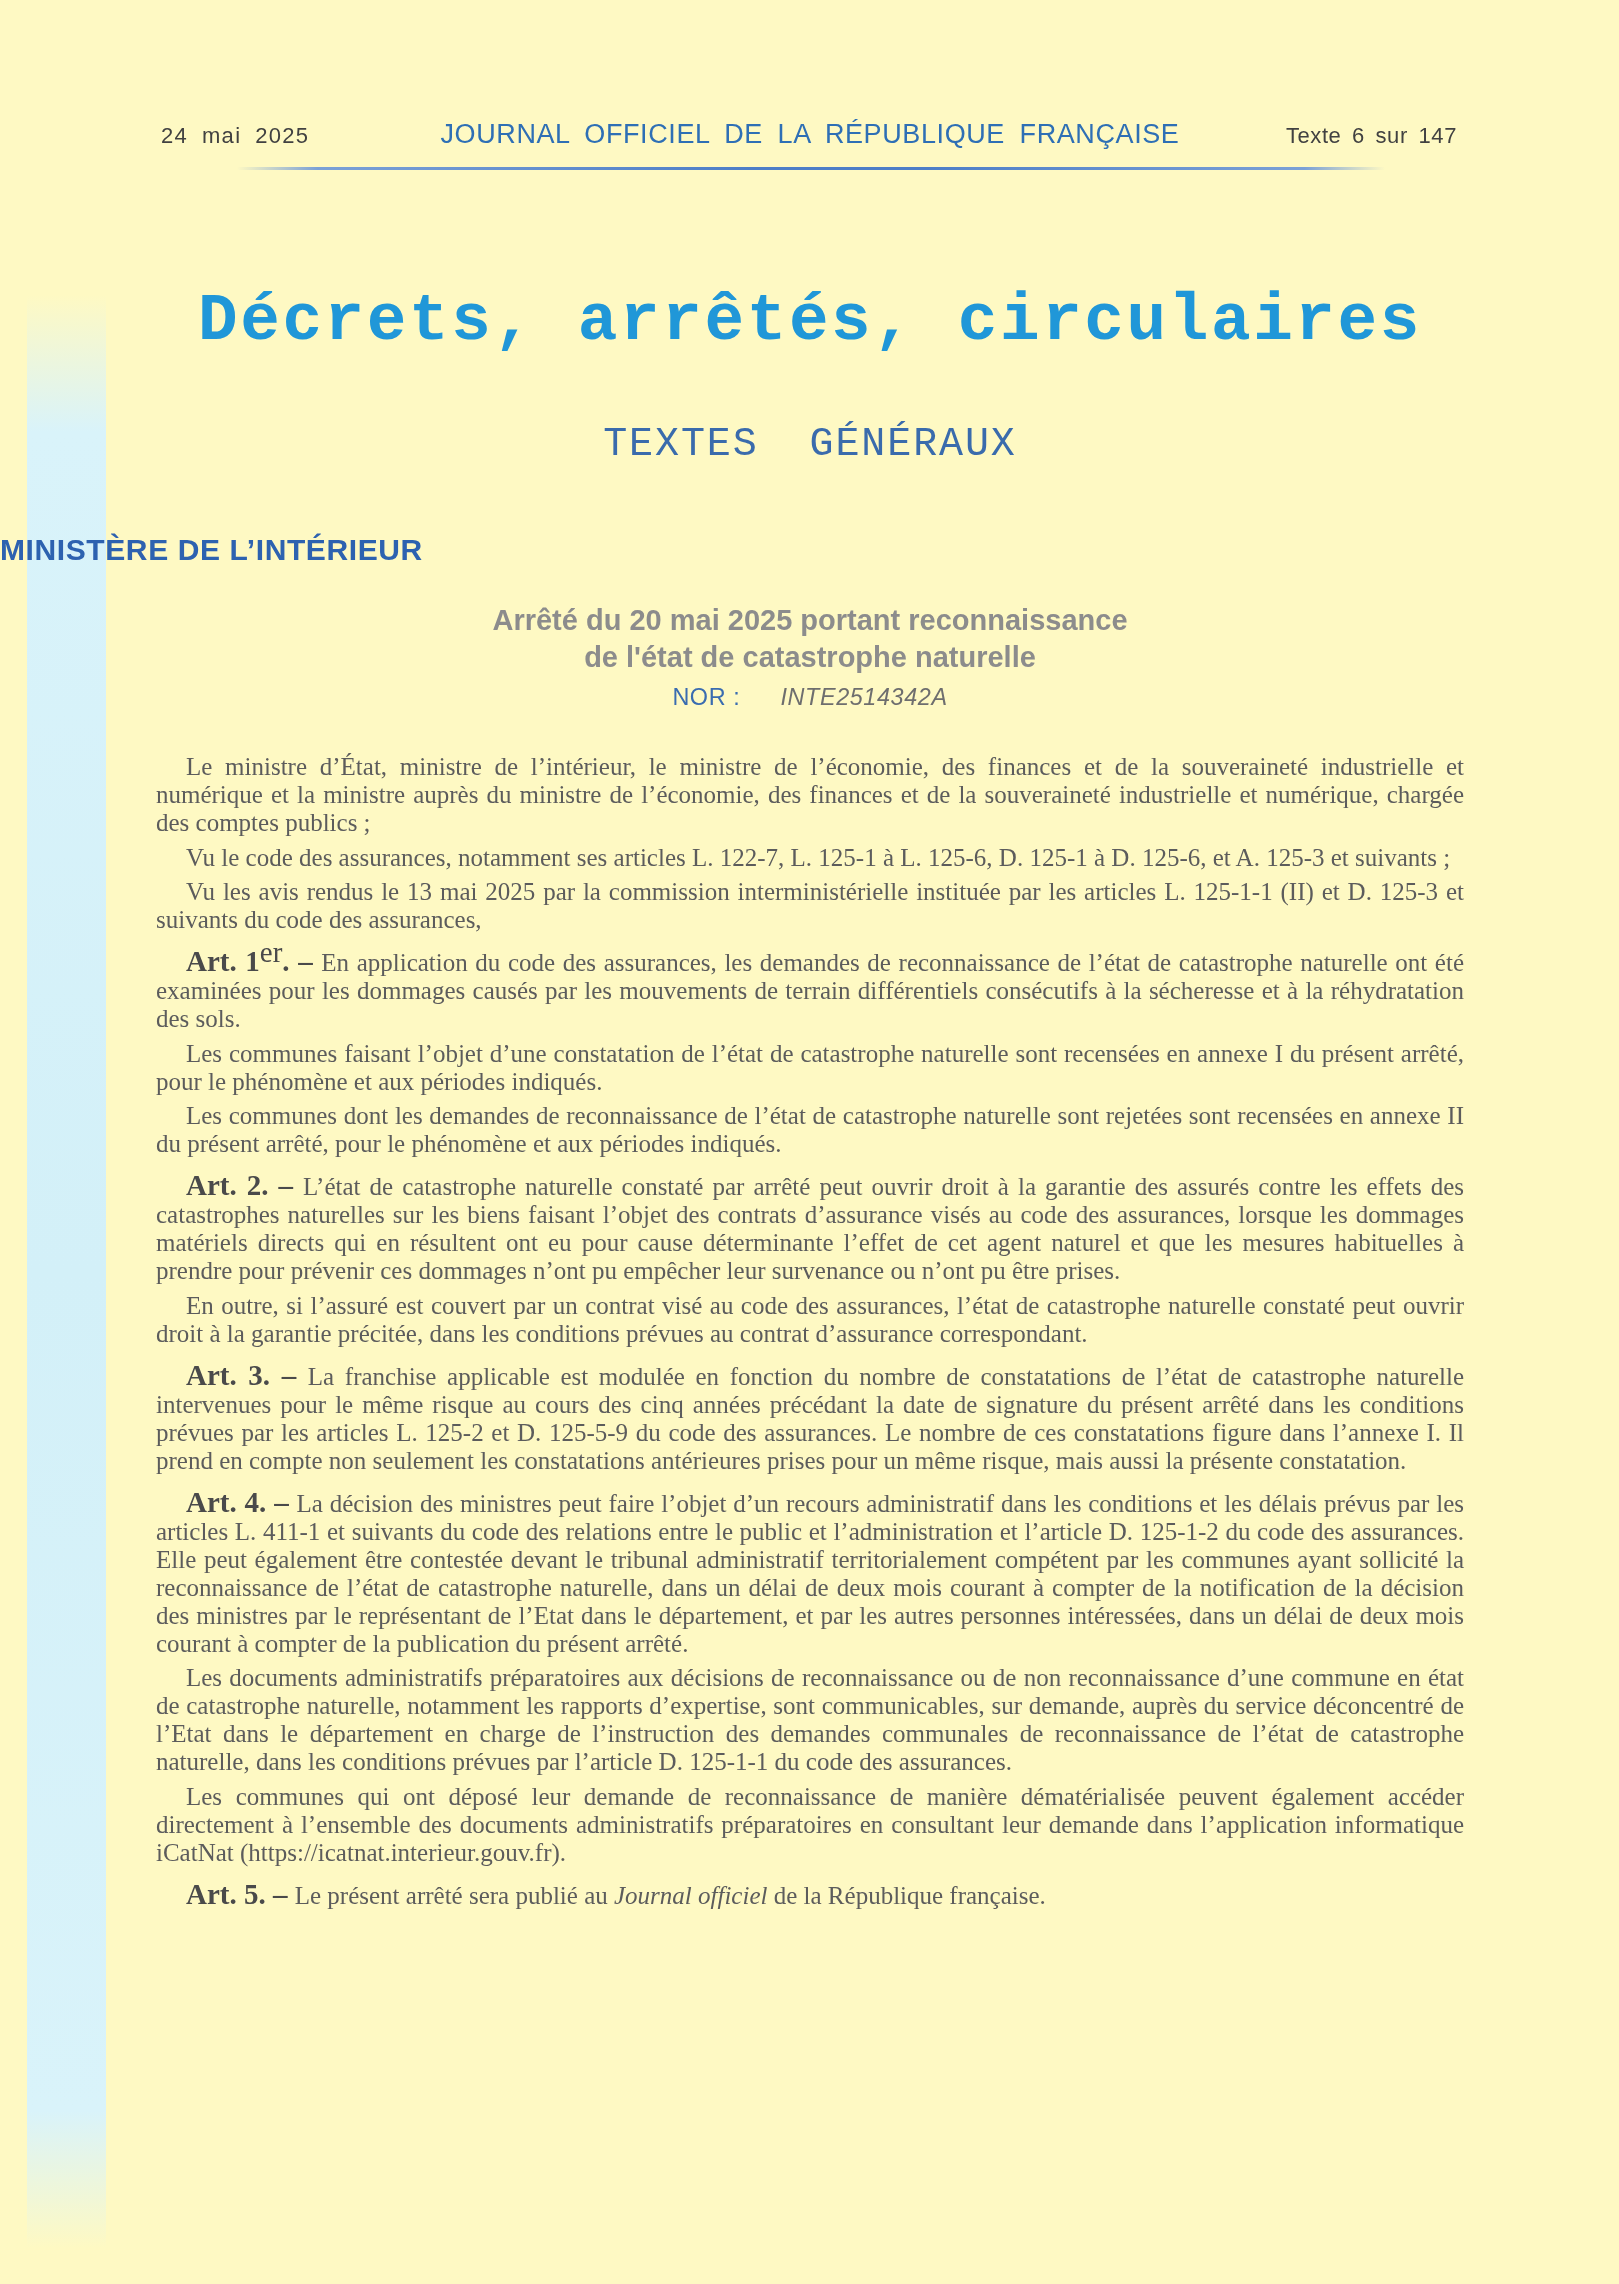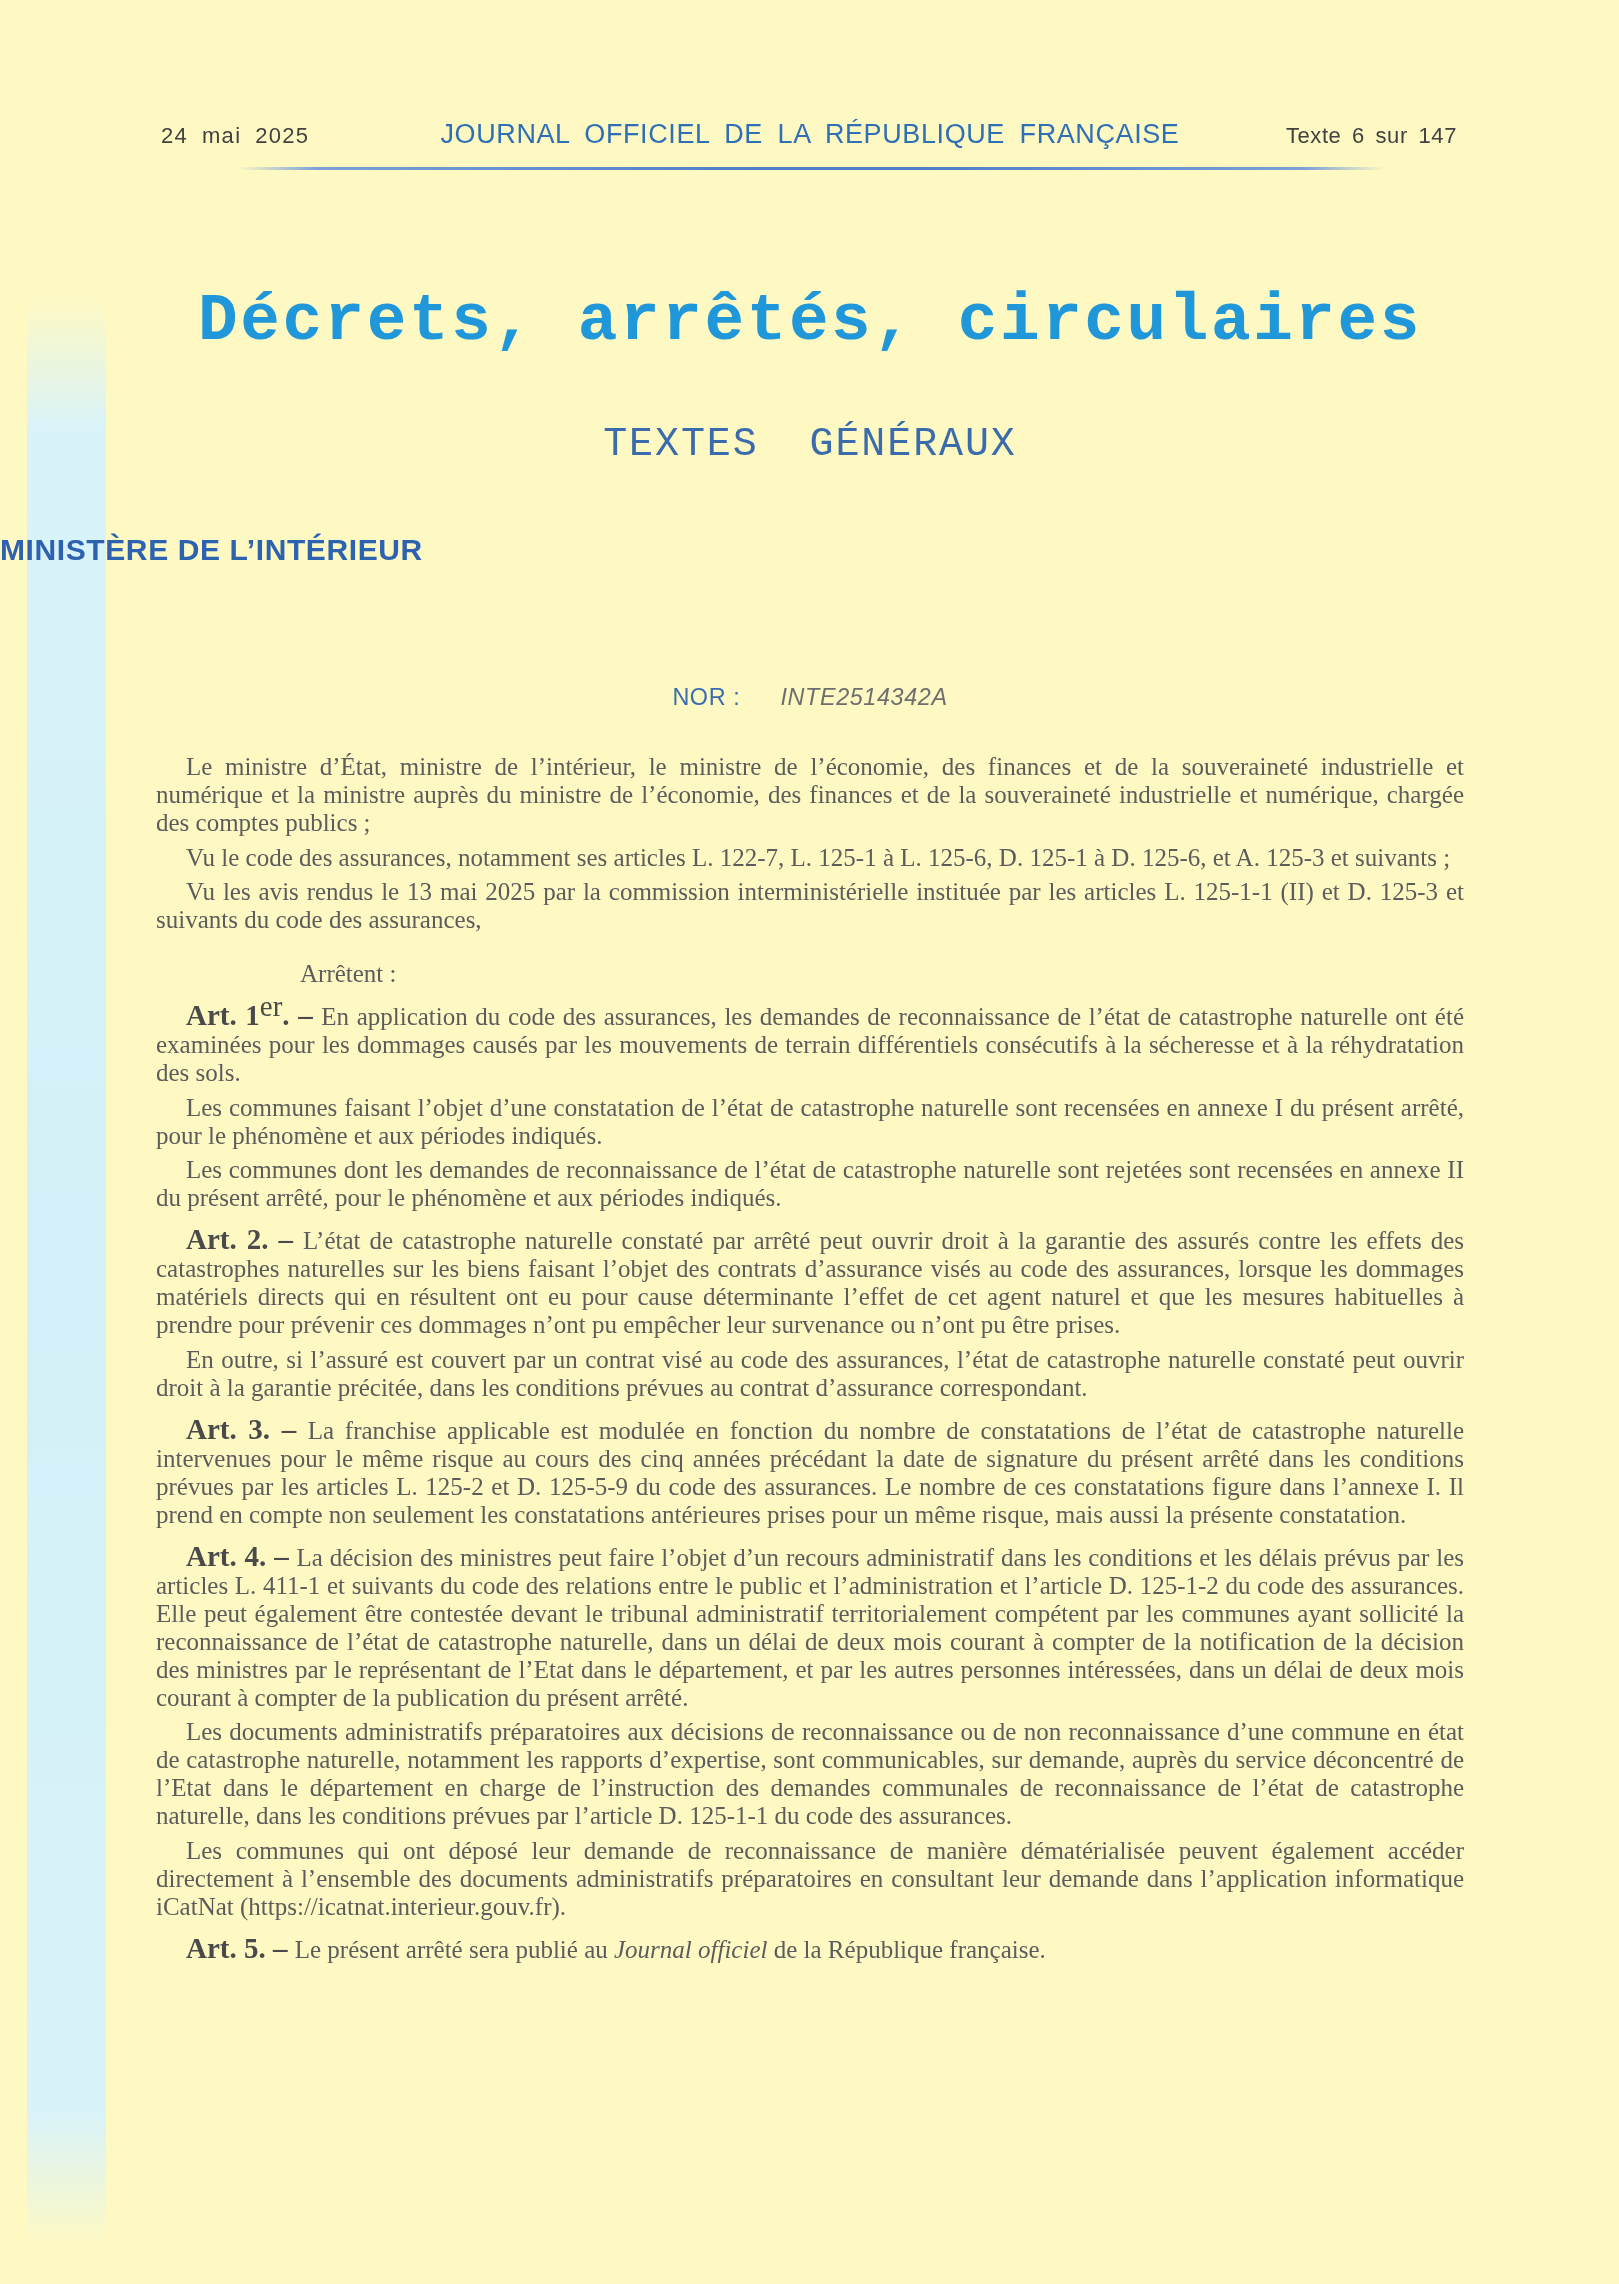--- a/index.html
+++ b/index.html
@@ -91,30 +91,33 @@
   <div class="header-date">24 mai 2025</div>
   <div class="header-journal">JOURNAL OFFICIEL DE LA RÉPUBLIQUE FRANÇAISE</div>
   <div class="header-texte">Texte 6 sur 147</div>
 
   <div class="divider"></div>
 
   <div class="main-title">Décrets, arrêtés, circulaires</div>
   <div class="sub-title">TEXTES GÉNÉRAUX</div>
   <div class="ministry">MINISTÈRE DE L’INTÉRIEUR</div>
 
+  <div class="decree-title">
+    <div>Arrêté du 20 mai 2025 portant reconnaissance</div>
+    <div>de l'état de catastrophe naturelle</div>
+  </div>
 
   <div class="nor-line">
     <span class="nor-label">NOR : </span><span class="nor-value">INTE2514342A</span>
   </div>
 
   <div class="document-body">
       <p><span>Le ministre d’État, ministre de l’intérieur, le ministre de l’économie, des finances et de la souveraineté industrielle et numérique et la ministre auprès du ministre de l’économie, des finances et de la souveraineté industrielle et numérique, chargée des comptes publics ;</span></p>
       <p><span>Vu le code des assurances, notamment ses articles L. 122-7, L. 125-1 à L. 125-6, D. 125-1 à D. 125-6, et A. 125-3 et suivants ;</span></p>
       <p><span>Vu les avis rendus le 13 mai 2025 par la commission interministérielle instituée par les articles L. 125-1-1 (II) et D. 125-3 et suivants du code des assurances,</span></p>
-      <p class="arretent"><span>Arrêtent :</span></p>
       <p class="artp"><span class="b sansr">Art. 1</span><sup class="b sansr">er</sup><span class="b sansr">. – </span><span>En application du code des assurances, les demandes de reconnaissance de l’état de catastrophe naturelle ont été examinées pour les dommages causés par les mouvements de terrain différentiels consécutifs à la sécheresse et à la réhydratation des sols.</span></p>
       <p><span>Les communes faisant l’objet d’une constatation de l’état de catastrophe naturelle sont recensées en annexe I du présent arrêté, pour le phénomène et aux périodes indiqués.</span></p>
       <p><span>Les communes dont les demandes de reconnaissance de l’état de catastrophe naturelle sont rejetées sont recensées en annexe II du présent arrêté, pour le phénomène et aux périodes indiqués.</span></p>
       <p class="artp"><span class="b sansr">Art. 2. – </span><span>L’état de catastrophe naturelle constaté par arrêté peut ouvrir droit à la garantie des assurés contre les effets des catastrophes naturelles sur les biens faisant l’objet des contrats d’assurance visés au code des assurances, lorsque les dommages matériels directs qui en résultent ont eu pour cause déterminante l’effet de cet agent naturel et que les mesures habituelles à prendre pour prévenir ces dommages n’ont pu empêcher leur survenance ou n’ont pu être prises.</span></p>
       <p><span>En outre, si l’assuré est couvert par un contrat visé au code des assurances, l’état de catastrophe naturelle constaté peut ouvrir droit à la garantie précitée, dans les conditions prévues au contrat d’assurance correspondant.</span></p>
       <p class="artp"><span class="b sansr">Art. 3. – </span><span>La franchise applicable est modulée en fonction du nombre de constatations de l’état de catastrophe naturelle intervenues pour le même risque au cours des cinq années précédant la date de signature du présent arrêté dans les conditions prévues par les articles L. 125-2 et D. 125-5-9 du code des assurances. Le nombre de ces constatations figure dans l’annexe I. Il prend en compte non seulement les constatations antérieures prises pour un même risque, mais aussi la présente constatation.</span></p>
       <p class="artp"><span class="b sansr">Art. 4. – </span><span>La décision des ministres peut faire l’objet d’un recours administratif dans les conditions et les délais prévus par les articles L. 411-1 et suivants du code des relations entre le public et l’administration et l’article D. 125-1-2 du code des assurances. Elle peut également être contestée devant le tribunal administratif territorialement compétent par les communes ayant sollicité la reconnaissance de l’état de catastrophe naturelle, dans un délai de deux mois courant à compter de la notification de la décision des ministres par le représentant de l’Etat dans le département, et par les autres personnes intéressées, dans un délai de deux mois courant à compter de la publication du présent arrêté.</span></p>
       <p><span>Les documents administratifs préparatoires aux décisions de reconnaissance ou de non reconnaissance d’une commune en état de catastrophe naturelle, notamment les rapports d’expertise, sont communicables, sur demande, auprès du service déconcentré de l’Etat dans le département en charge de l’instruction des demandes communales de reconnaissance de l’état de catastrophe naturelle, dans les conditions prévues par l’article D. 125-1-1 du code des assurances.</span></p>
       <p><span>Les communes qui ont déposé leur demande de reconnaissance de manière dématérialisée peuvent également accéder directement à l’ensemble des documents administratifs préparatoires en consultant leur demande dans l’application informatique iCatNat (https://icatnat.interieur.gouv.fr).</span></p>
       <p class="artp"><span class="b sansr">Art. 5. – </span><span>Le présent arrêté sera publié au </span><span class="i">Journal officiel</span><span> de la République française.</span></p>

